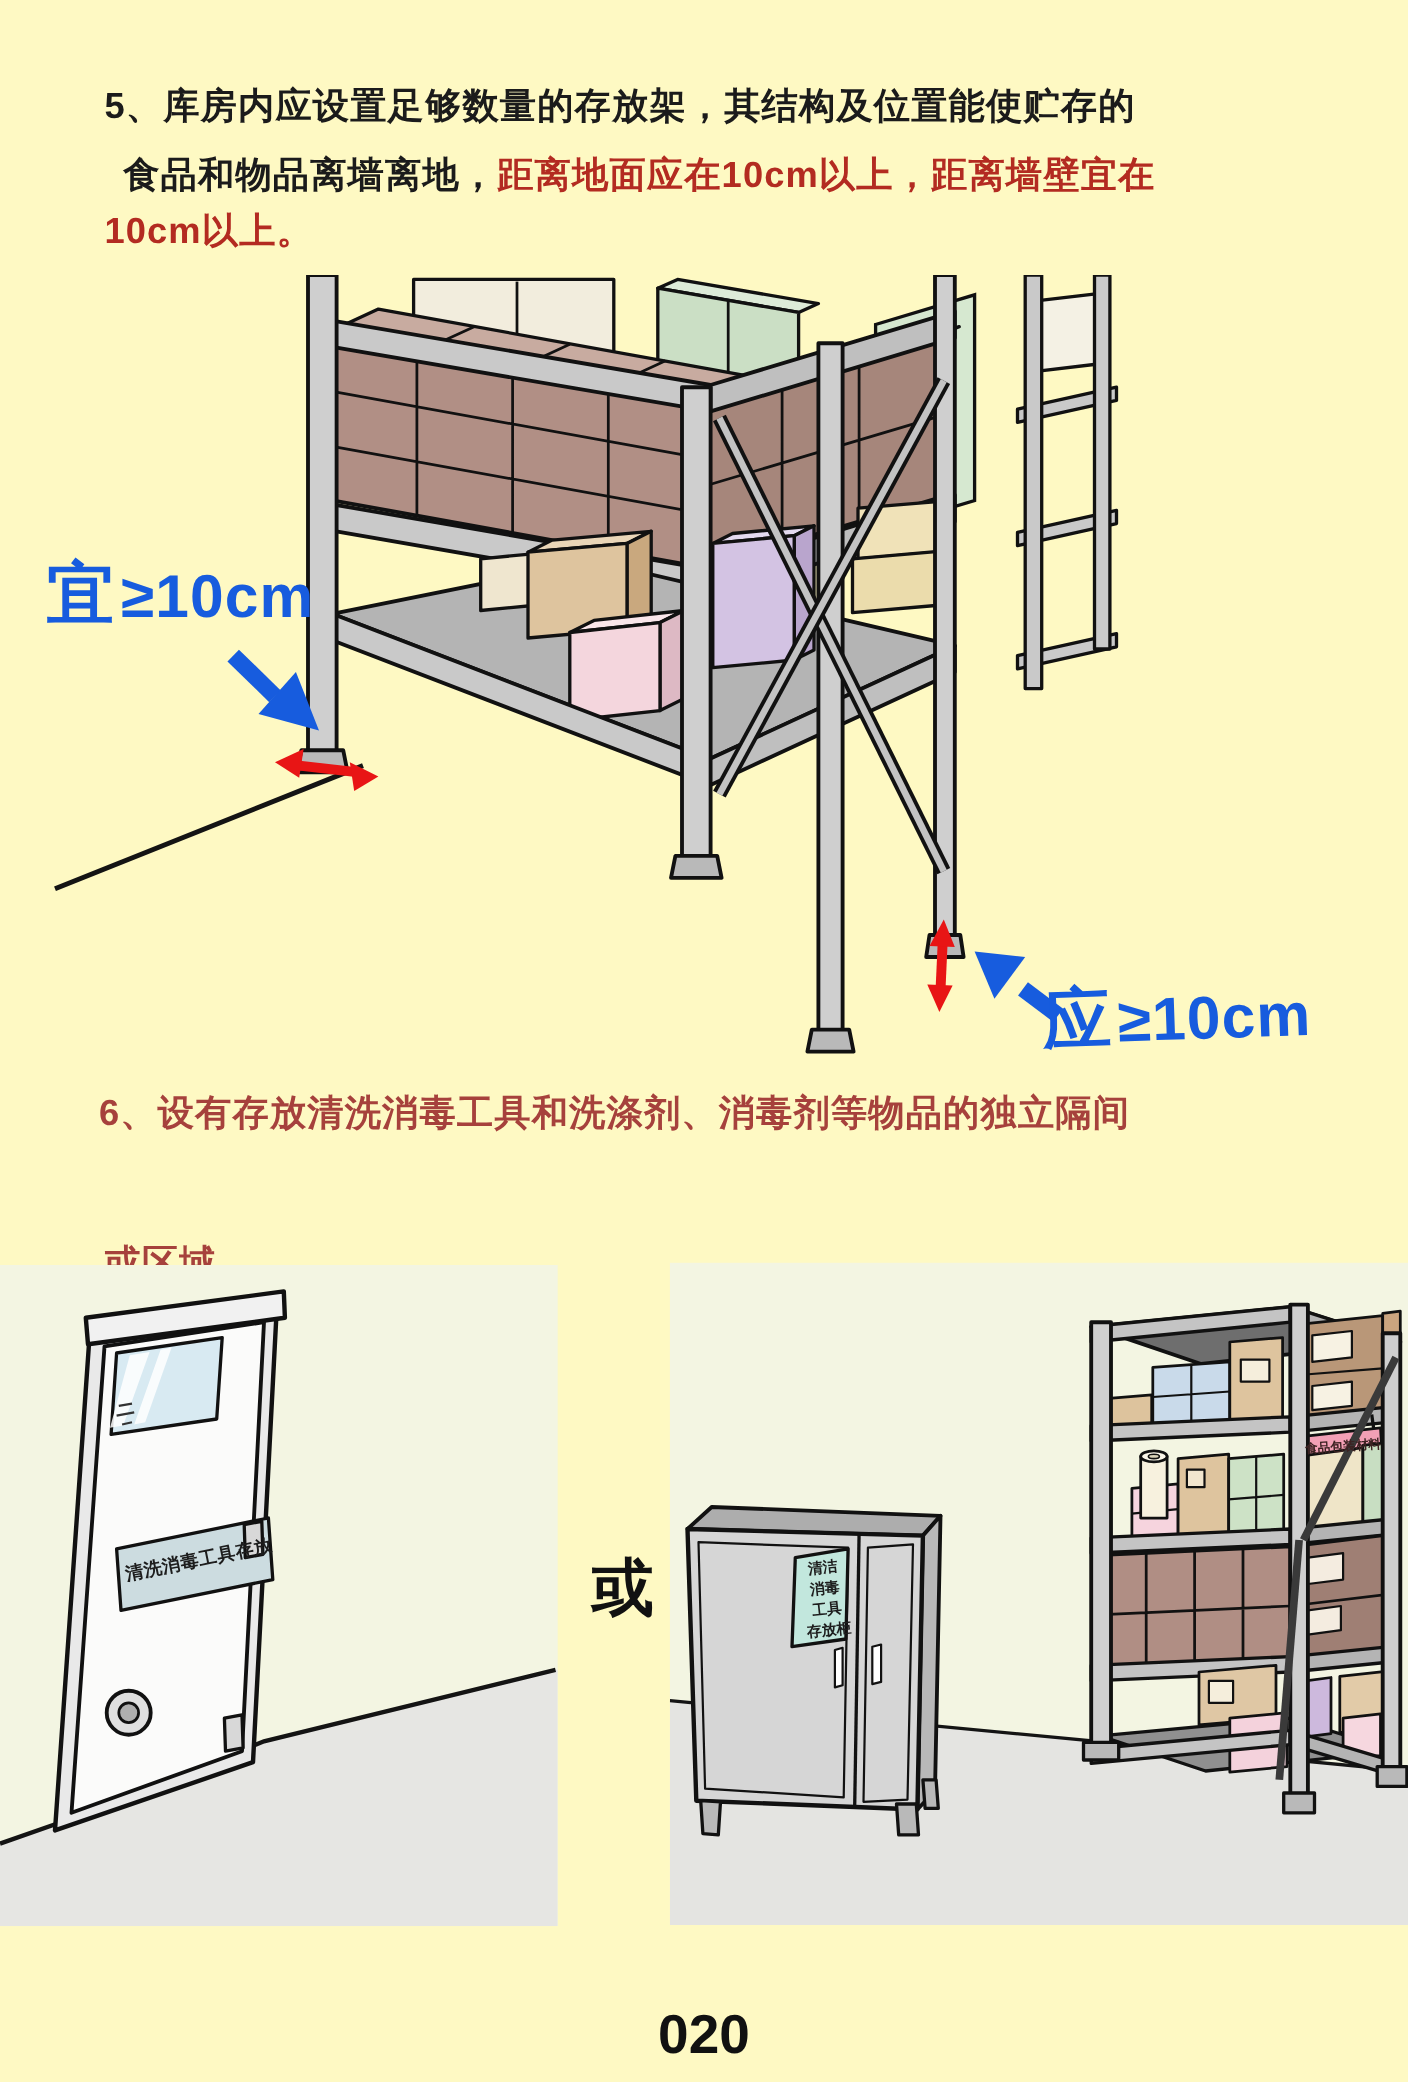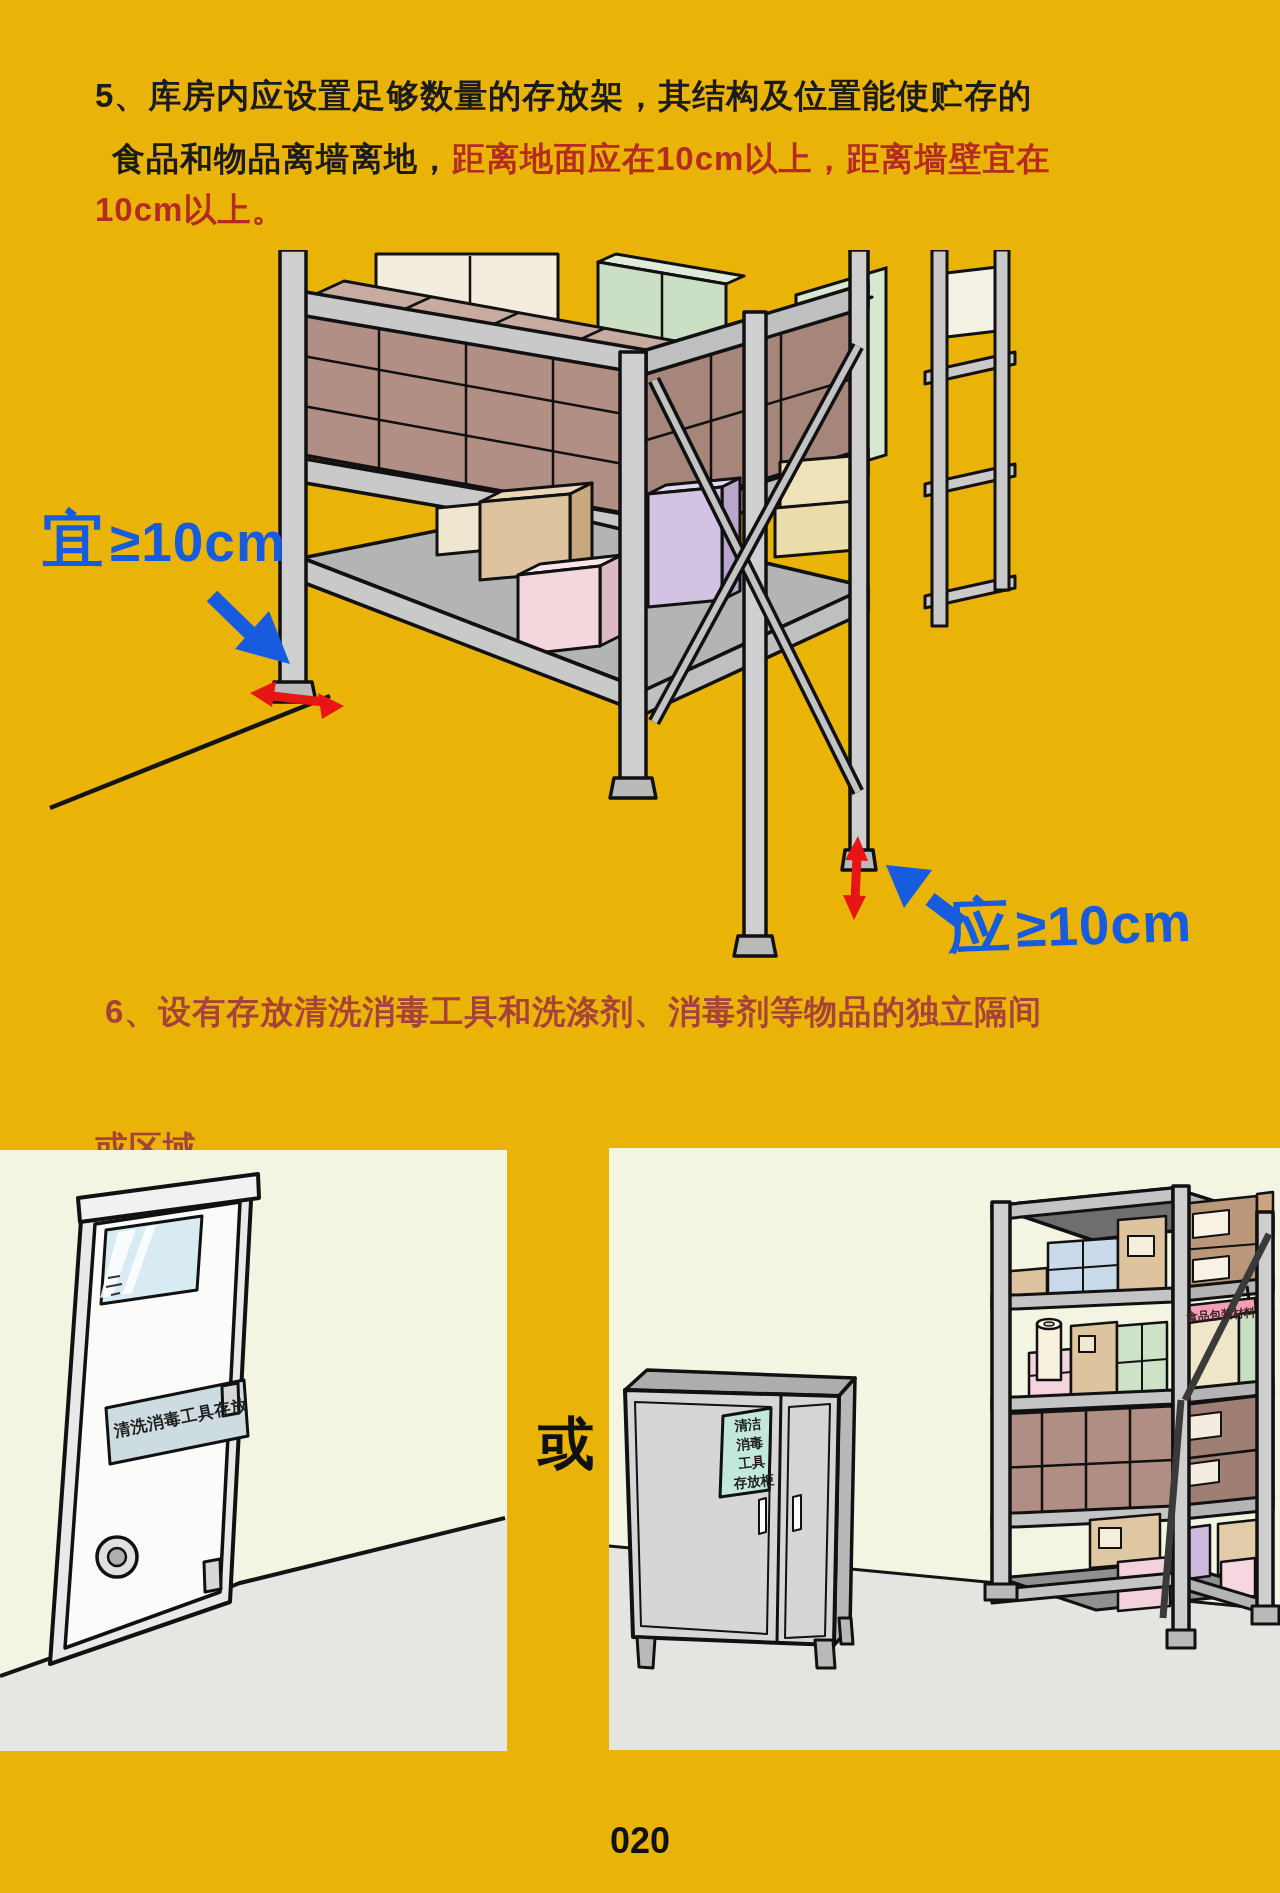--- a/index.html
+++ b/index.html
@@ -1,33 +1,33 @@
 <!DOCTYPE html>
 <html><head>
 <meta charset="utf-8">
 <style>
   html,body{margin:0;padding:0;background:#fff;}
-  .page{position:relative;width:1280px;height:1893px;background:#eab308;overflow:hidden;
+  .page{position:relative;width:1280px;height:1893px;background:#fef9c3;overflow:hidden;
         font-family:"Liberation Sans","DejaVu Sans",sans-serif;}
   .abs{position:absolute;}
   .h-line{font-size:33px;font-weight:700;letter-spacing:1px;white-space:nowrap;color:#1b1b1b;}
   .red{color:#b32b21;}
   .s6{color:#a6413c;}
   .blue-label{color:#175cde;font-weight:800;white-space:nowrap;display:flex;align-items:baseline;gap:6px;}
   .blue-label .cjk{font-size:62px;}
   .blue-label .val{font-size:55px;letter-spacing:1px;}
   .or-label{font-size:57px;font-weight:800;color:#111;text-align:center;}
   .panel{background:#f3f5e2;}
   .door-sign-text{font-size:16.5px;font-weight:700;color:#1d1d1d;transform:rotate(-11.5deg);
                   transform-origin:left top;white-space:nowrap;letter-spacing:0.5px;}
   .cabinet-sign-text{font-size:13.5px;font-weight:700;color:#1d1d1d;line-height:19px;text-align:center;
                   transform:rotate(-6deg);transform-origin:left top;}
   .rack-sign-text{font-size:11.5px;font-weight:700;color:#3c2222;transform:rotate(-4deg);
                   transform-origin:left top;white-space:nowrap;}
-  .page-num{font-size:36px;font-weight:800;color:#111;text-align:center;}
+  .page-num{font-size:50px;font-weight:800;color:#111;text-align:center;}
   svg{display:block;}
 </style>
 </head>
 <body>
 
 <div class="page">
 
   <div class="abs h-line" style="left:95px;top:74px;">
     <span>5、库房内应设置足够数量的存放架，其结构及位置能使贮存的</span>
   </div>
@@ -152,21 +152,21 @@
 
   <div class="abs blue-label" style="left:42px;top:498px;">
     <span class="cjk">宜</span>
     <span class="val">≥10cm</span>
   </div>
   <div class="abs blue-label" style="left:948px;top:882px;transform:rotate(-2deg);">
     <span class="cjk">应</span>
     <span class="val">≥10cm</span>
   </div>
 
-  <div class="abs h-line s6" style="left:105px;top:990px;">
+  <div class="abs h-line s6" style="left:90px;top:990px;">
     <span>6、设有存放清洗消毒工具和洗涤剂、消毒剂等物品的独立隔间</span>
   </div>
   <div class="abs h-line s6" style="left:95px;top:1126px;">
     <span>或区域。</span>
   </div>
 
   <div class="abs panel" style="left:0;top:1150px;width:507px;height:601px;">
   <svg viewBox="0 0 507 601" width="507" height="601">
     <polygon points="0,526 60,505 240,433 505,368 507,368 507,601 0,601" fill="#e6e6e3"></polygon>
     <path d="M0 526 L60 505 L240 433 L505 368" stroke="#141414" stroke-width="4" fill="none"></path>

